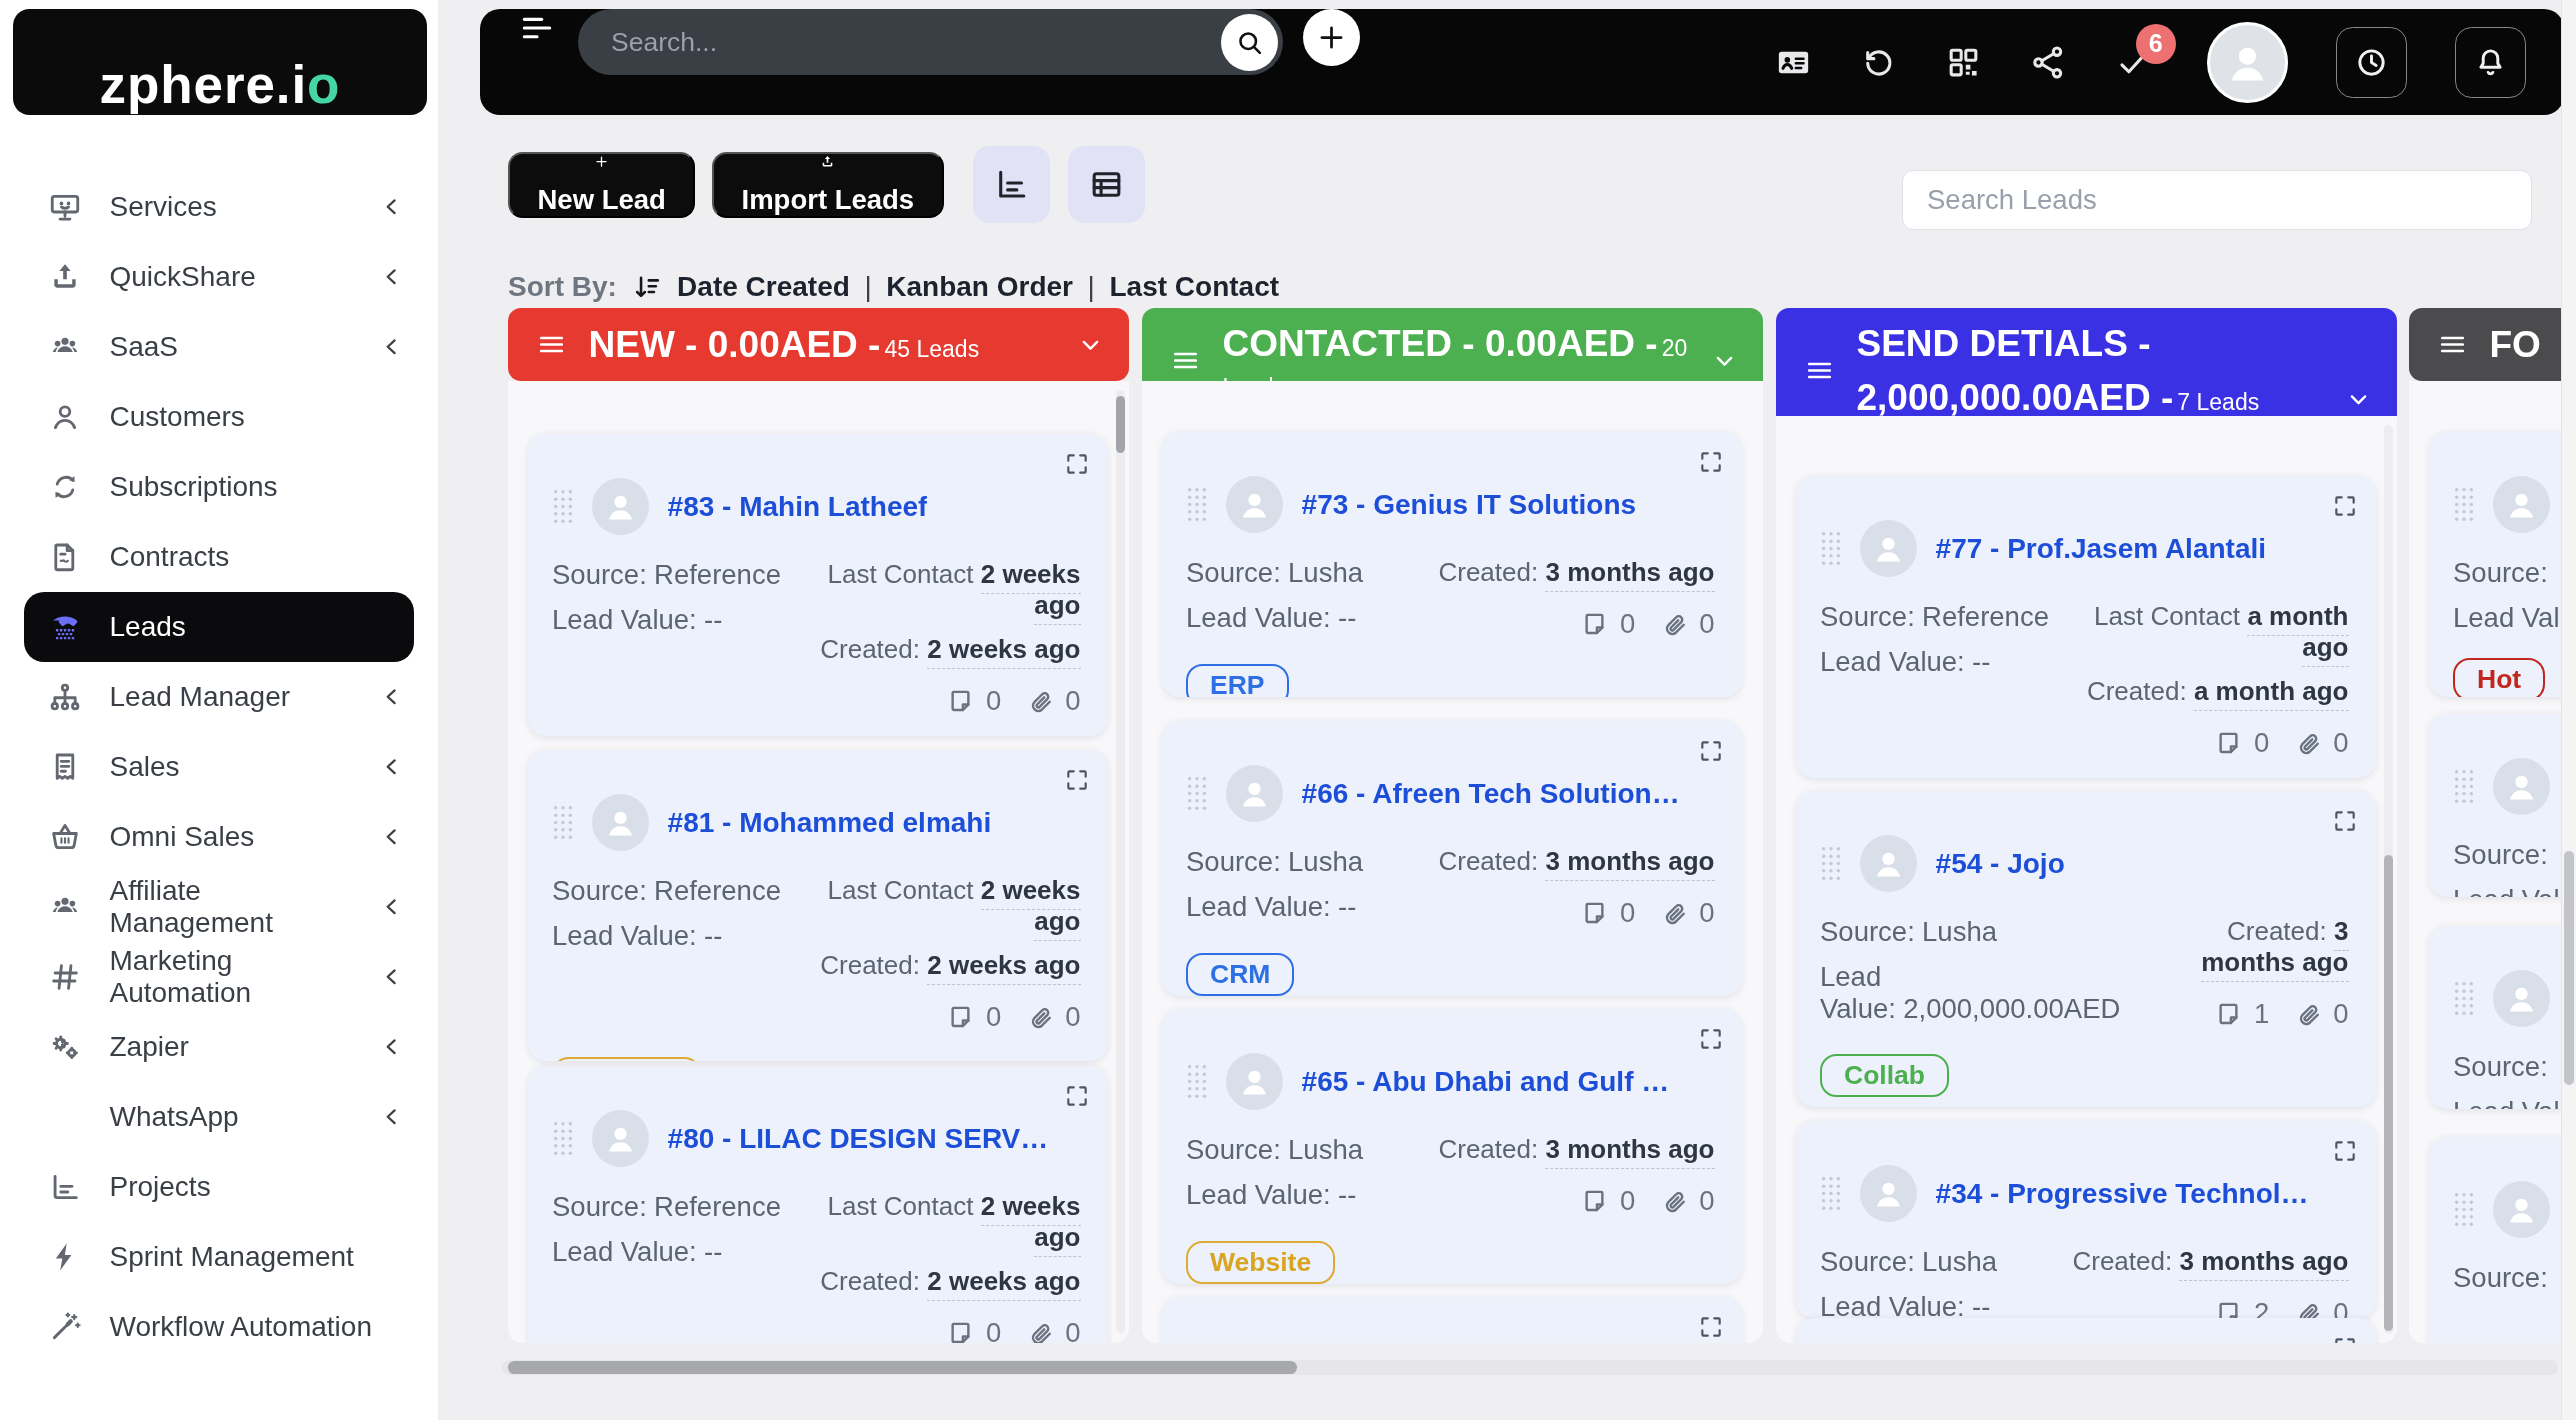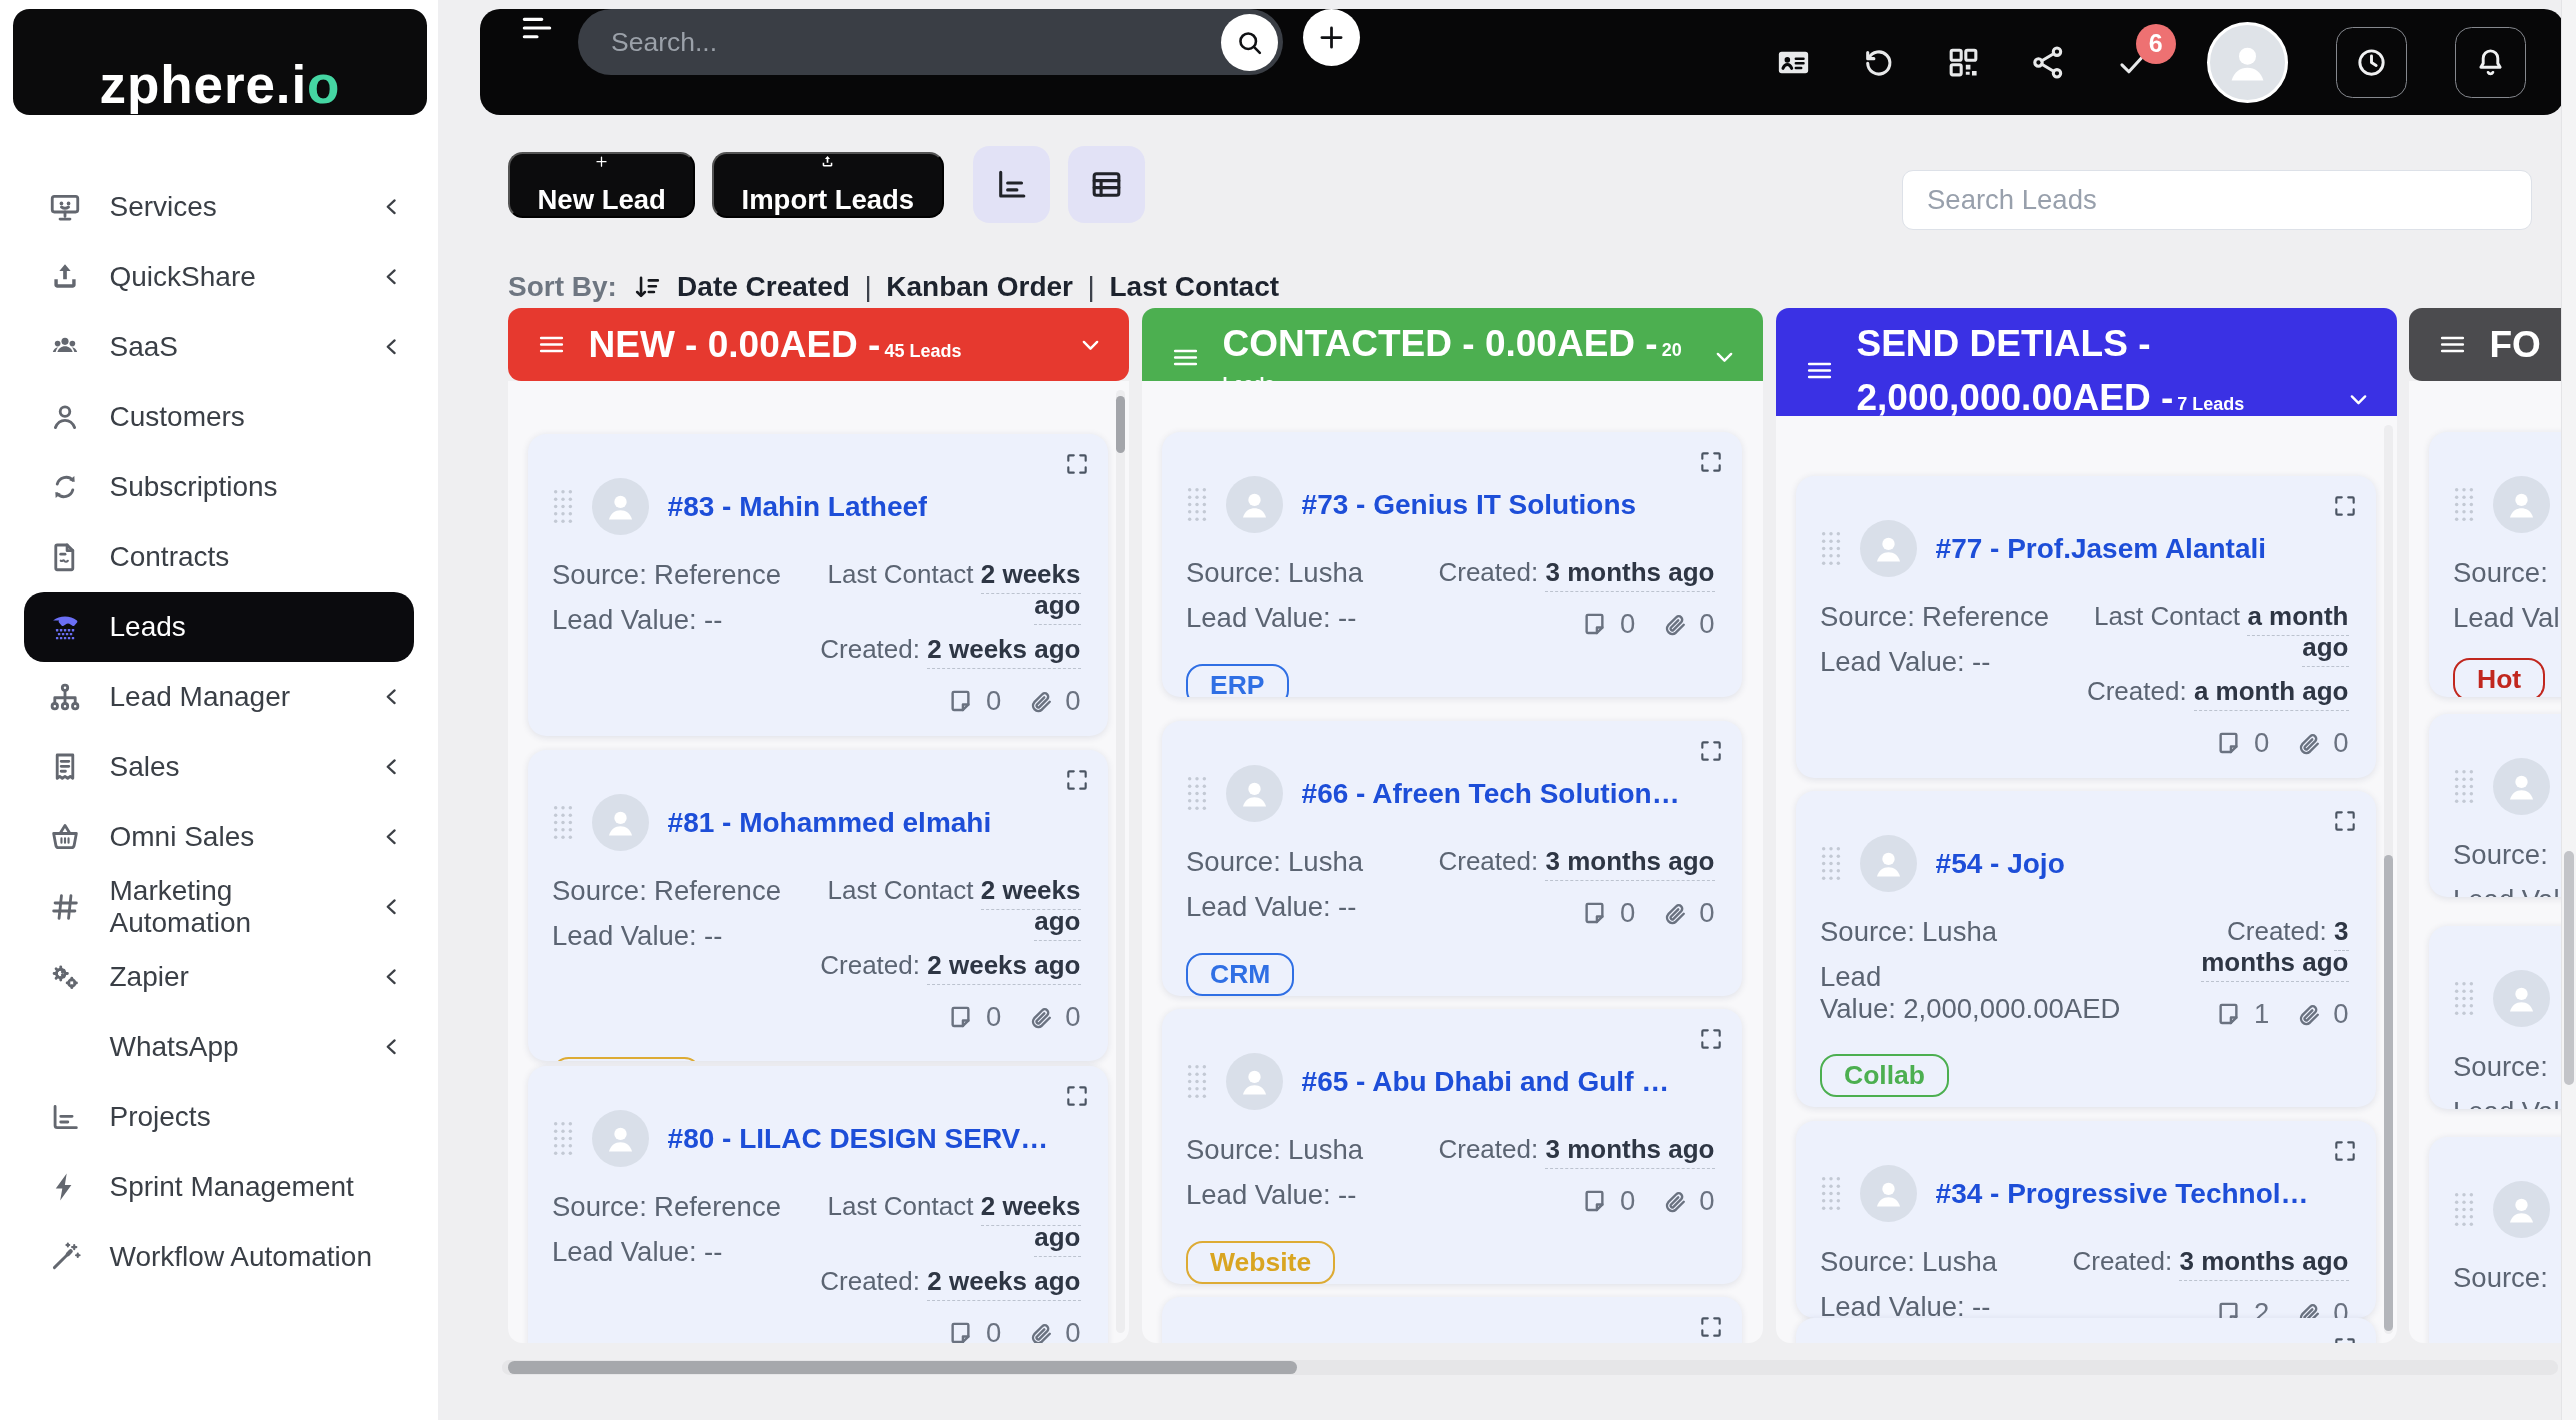--- a/index.html
+++ b/index.html
@@ -51,21 +51,21 @@
   .sort-row svg { width:31px; height:31px; color:#16181d; }
   .sort-opt { color:#1d232e; font-weight:600; cursor:pointer; }
   .sort-sep { color:#3c414b; font-weight:400; }
 
   
   .col { position:absolute; top:308px; width:621px; }
   .col-header { position:relative; border-radius:13px; display:flex; align-items:center; gap:22px; padding:9.2px 73px 9.2px 27.5px; color:#ffffff; min-height:73px; cursor:grab; }
   .col-header .burger { width:31px; height:31px; flex:none; }
   .col-title { line-height:1.45; }
   .col-title .t { font-size:37px; font-weight:700; }
-  .col-title .c { font-size:18px; font-weight:700; }
+  .col-title .c { font-size:23px; font-weight:400; }
   .col-chev { position:absolute; right:24px; top:50%; transform:translateY(-50%); width:29px; height:29px; }
   .col-body { position:absolute; left:0; right:0; background:#f8f8fa; border-radius:0 0 14.6px 14.6px; overflow:hidden; }
 
   
   .card { position:absolute; left:20px; width:580px; background:#edf1fc; border-radius:18.3px; box-shadow:0 1.8px 7.3px rgba(30,40,80,.10); overflow:hidden; cursor:pointer; }
   .expand { position:absolute; top:16.5px; right:18.3px; width:26px; height:26px; color:#4b5563; cursor:pointer; }
   .card-head { display:flex; align-items:center; gap:18.3px; margin:44px 55px 0 24px; }
   .dots { width:22px; height:37px; flex:none; cursor:grab; }
   .dots circle { fill:#c3c9d4; }
   .avatar { width:57px; height:57px; border-radius:50%; background:#d9dfe9; display:flex; align-items:center; justify-content:center; flex:none; }
@@ -223,20 +223,33 @@
             <path d="M4 9.5h16l-1.6 8.6a1.8 1.8 0 0 1-1.8 1.4H7.4a1.8 1.8 0 0 1-1.8-1.4z"></path>
             <path d="M8.5 9.5 12 3.8l3.5 5.7"></path>
             <path d="M9.5 13v3M12 13v3M14.5 13v3" stroke-width="1.5"></path>
           </svg>
         <span>Omni Sales</span>
         <svg class="chev ic" viewBox="0 0 24 24">
             <path d="M14.5 6.5 8.5 12l6 5.5"></path>
           </svg>
       </div>
 
+      <div class="side-item">
+        <svg class="s-ic" viewBox="0 0 24 24" fill="currentColor">
+            <circle cx="6.8" cy="9.6" r="2"></circle>
+            <circle cx="17.2" cy="9.6" r="2"></circle>
+            <circle cx="12" cy="8" r="2.5"></circle>
+            <path d="M12 11.4c2.7 0 4.8 1.7 5.4 4.2H6.6c.6-2.5 2.7-4.2 5.4-4.2z"></path>
+            <path d="M3.4 15.6c.5-2 1.9-3.2 3.7-3.5-.8.9-1.4 2.1-1.7 3.5zM20.6 15.6c-.5-2-1.9-3.2-3.7-3.5.8.9 1.4 2.1 1.7 3.5z"></path>
+          </svg>
+        <span>Affiliate Management</span>
+        <svg class="chev ic" viewBox="0 0 24 24">
+            <path d="M14.5 6.5 8.5 12l6 5.5"></path>
+          </svg>
+      </div>
 
       <div class="side-item">
         <svg class="s-ic ic" viewBox="0 0 24 24" stroke-width="2.3">
             <path d="M9.5 4 7.8 20M16.2 4l-1.7 16M5 9.2h15M4 14.8h15"></path>
           </svg>
         <span>Marketing Automation</span>
         <svg class="chev ic" viewBox="0 0 24 24">
             <path d="M14.5 6.5 8.5 12l6 5.5"></path>
           </svg>
       </div>

